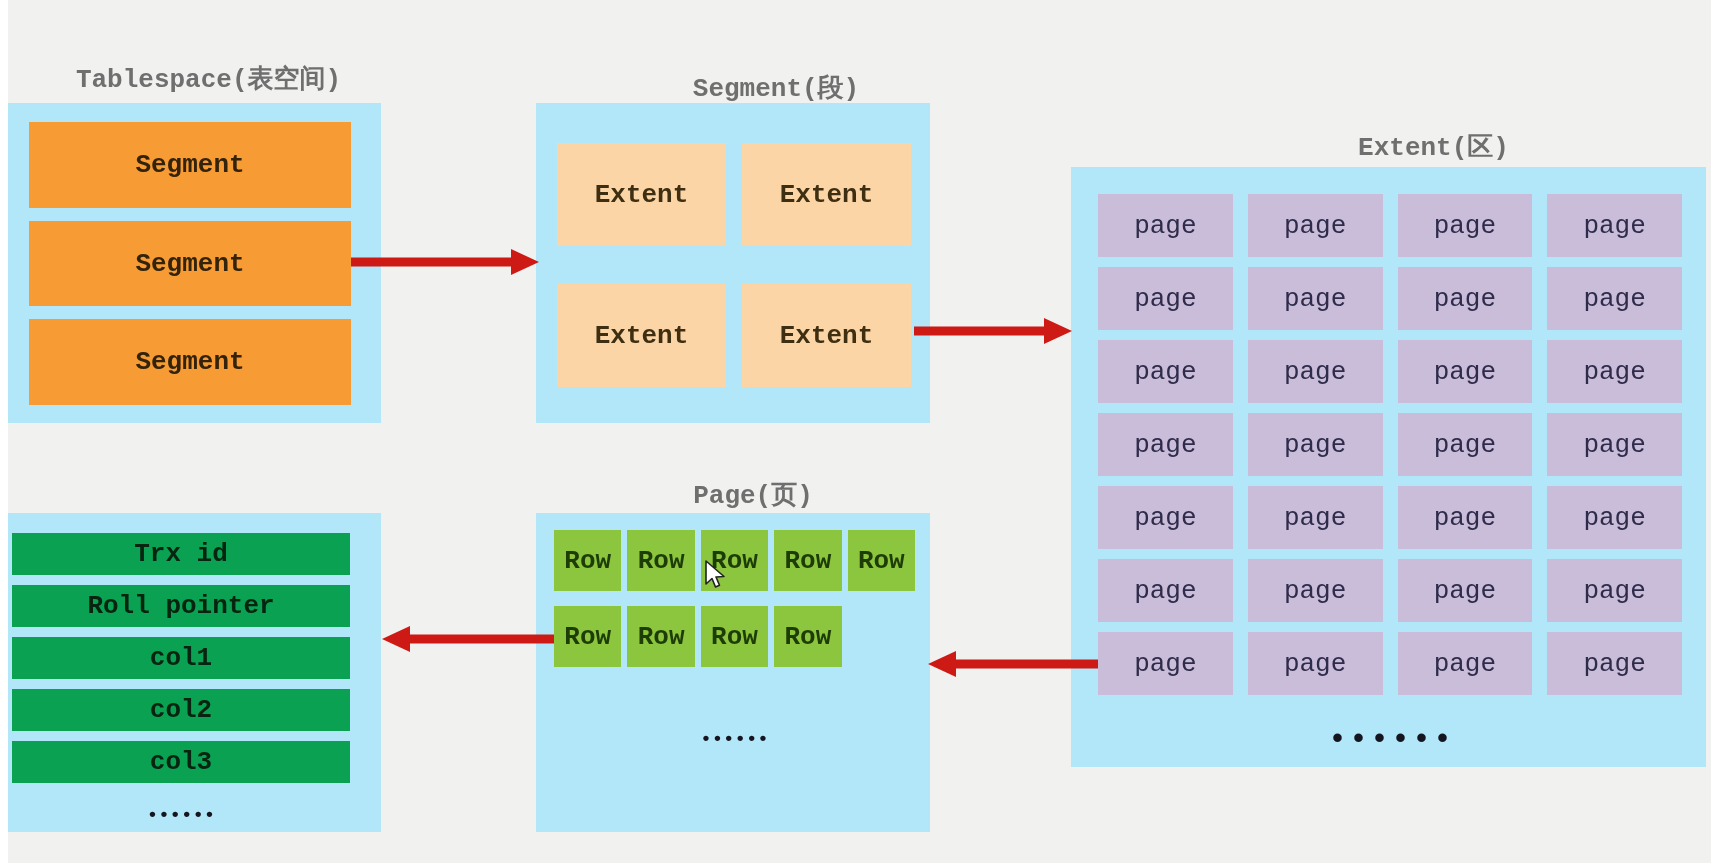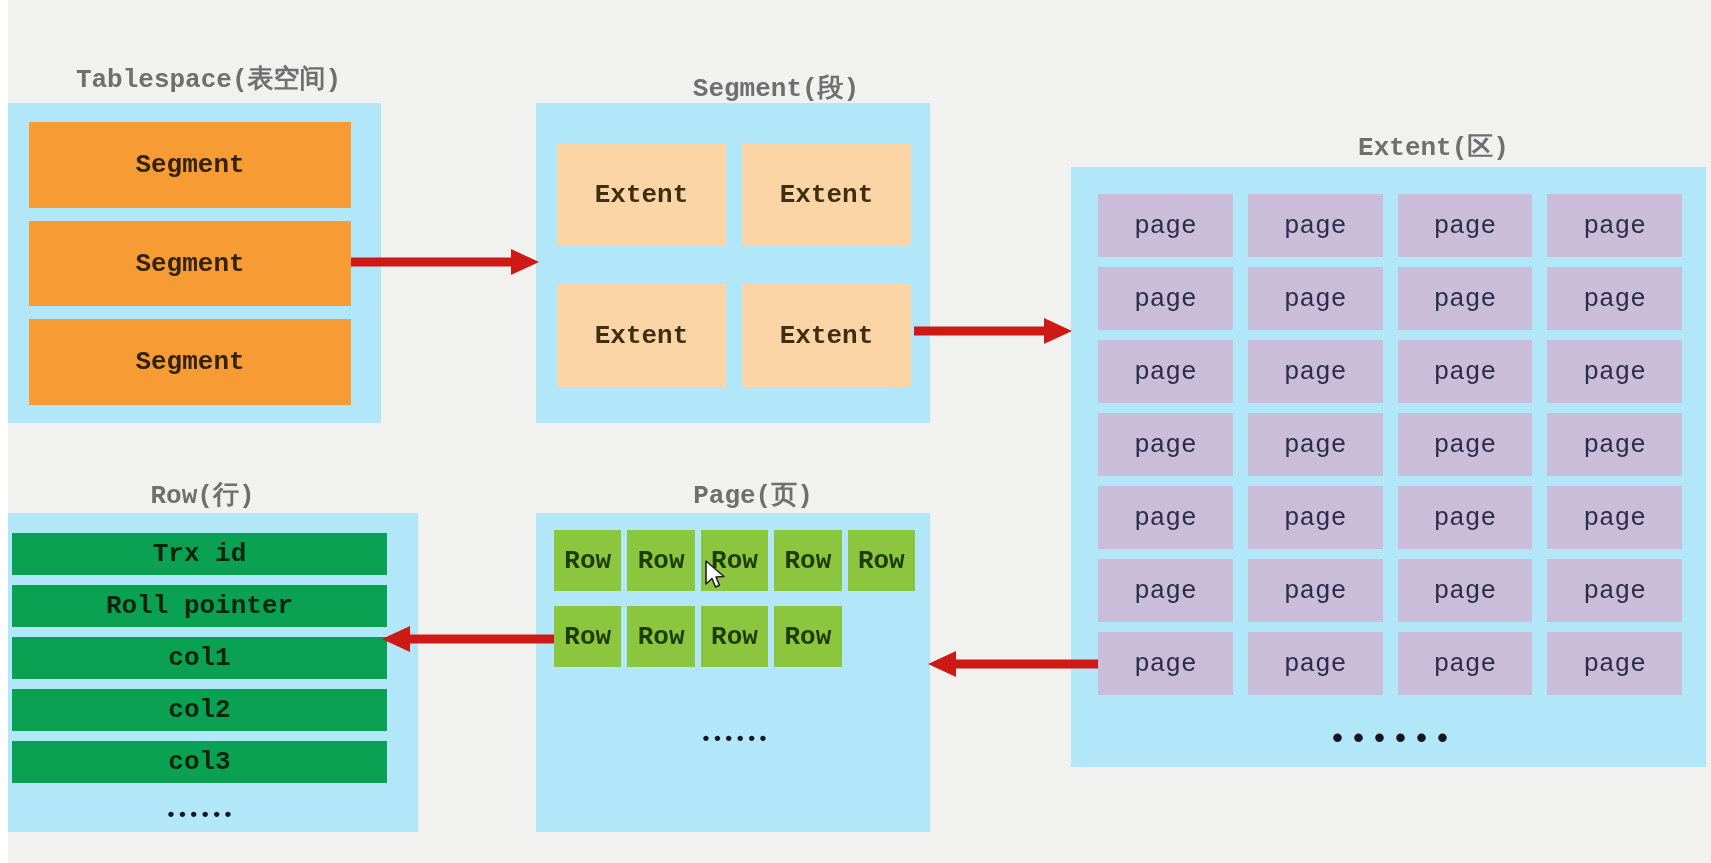--- a/index.html
+++ b/index.html
@@ -80,21 +80,21 @@
     column-gap:6px;row-gap:15px;grid-auto-rows:61px;
   }
   .row-box{
     background:var(--row_green,#8cc63f);
     color:#1e3c05;
     display:flex;align-items:center;justify-content:center;
     font-size:26px;font-weight:bold;
   }
   
   .c-row{
-    left:0;top:513px;width:410px;height:319px;
+    left:0;top:513px;width:373px;height:319px;
     padding:20px 31px 0 4px;
   }
   .field-col{display:flex;flex-direction:column;gap:10px;}
   .field-box{
     height:42px;
     background:var(--field_green,#0aa152);
     color:#06240f;
     display:flex;align-items:center;justify-content:center;
     font-size:26px;font-weight:bold;
   }
@@ -182,21 +182,20 @@
         <div class="row-box">Row</div>
         <div class="row-box">Row</div>
         <div class="row-box">Row</div>
         <div class="row-box">Row</div>
         <div class="row-box">Row</div>
         <div class="row-box">Row</div>
       </div>
     <div class="dots dots-page">••••••</div>
   </div>
 
-  <div class="title t-row">Row(行)</div>
   <div class="container c-row">
     <div class="field-col">
         <div class="field-box">Trx id</div>
         <div class="field-box">Roll pointer</div>
         <div class="field-box">col1</div>
         <div class="field-box">col2</div>
         <div class="field-box">col3</div>
       </div>
     <div class="dots dots-row">••••••</div>
   </div>

